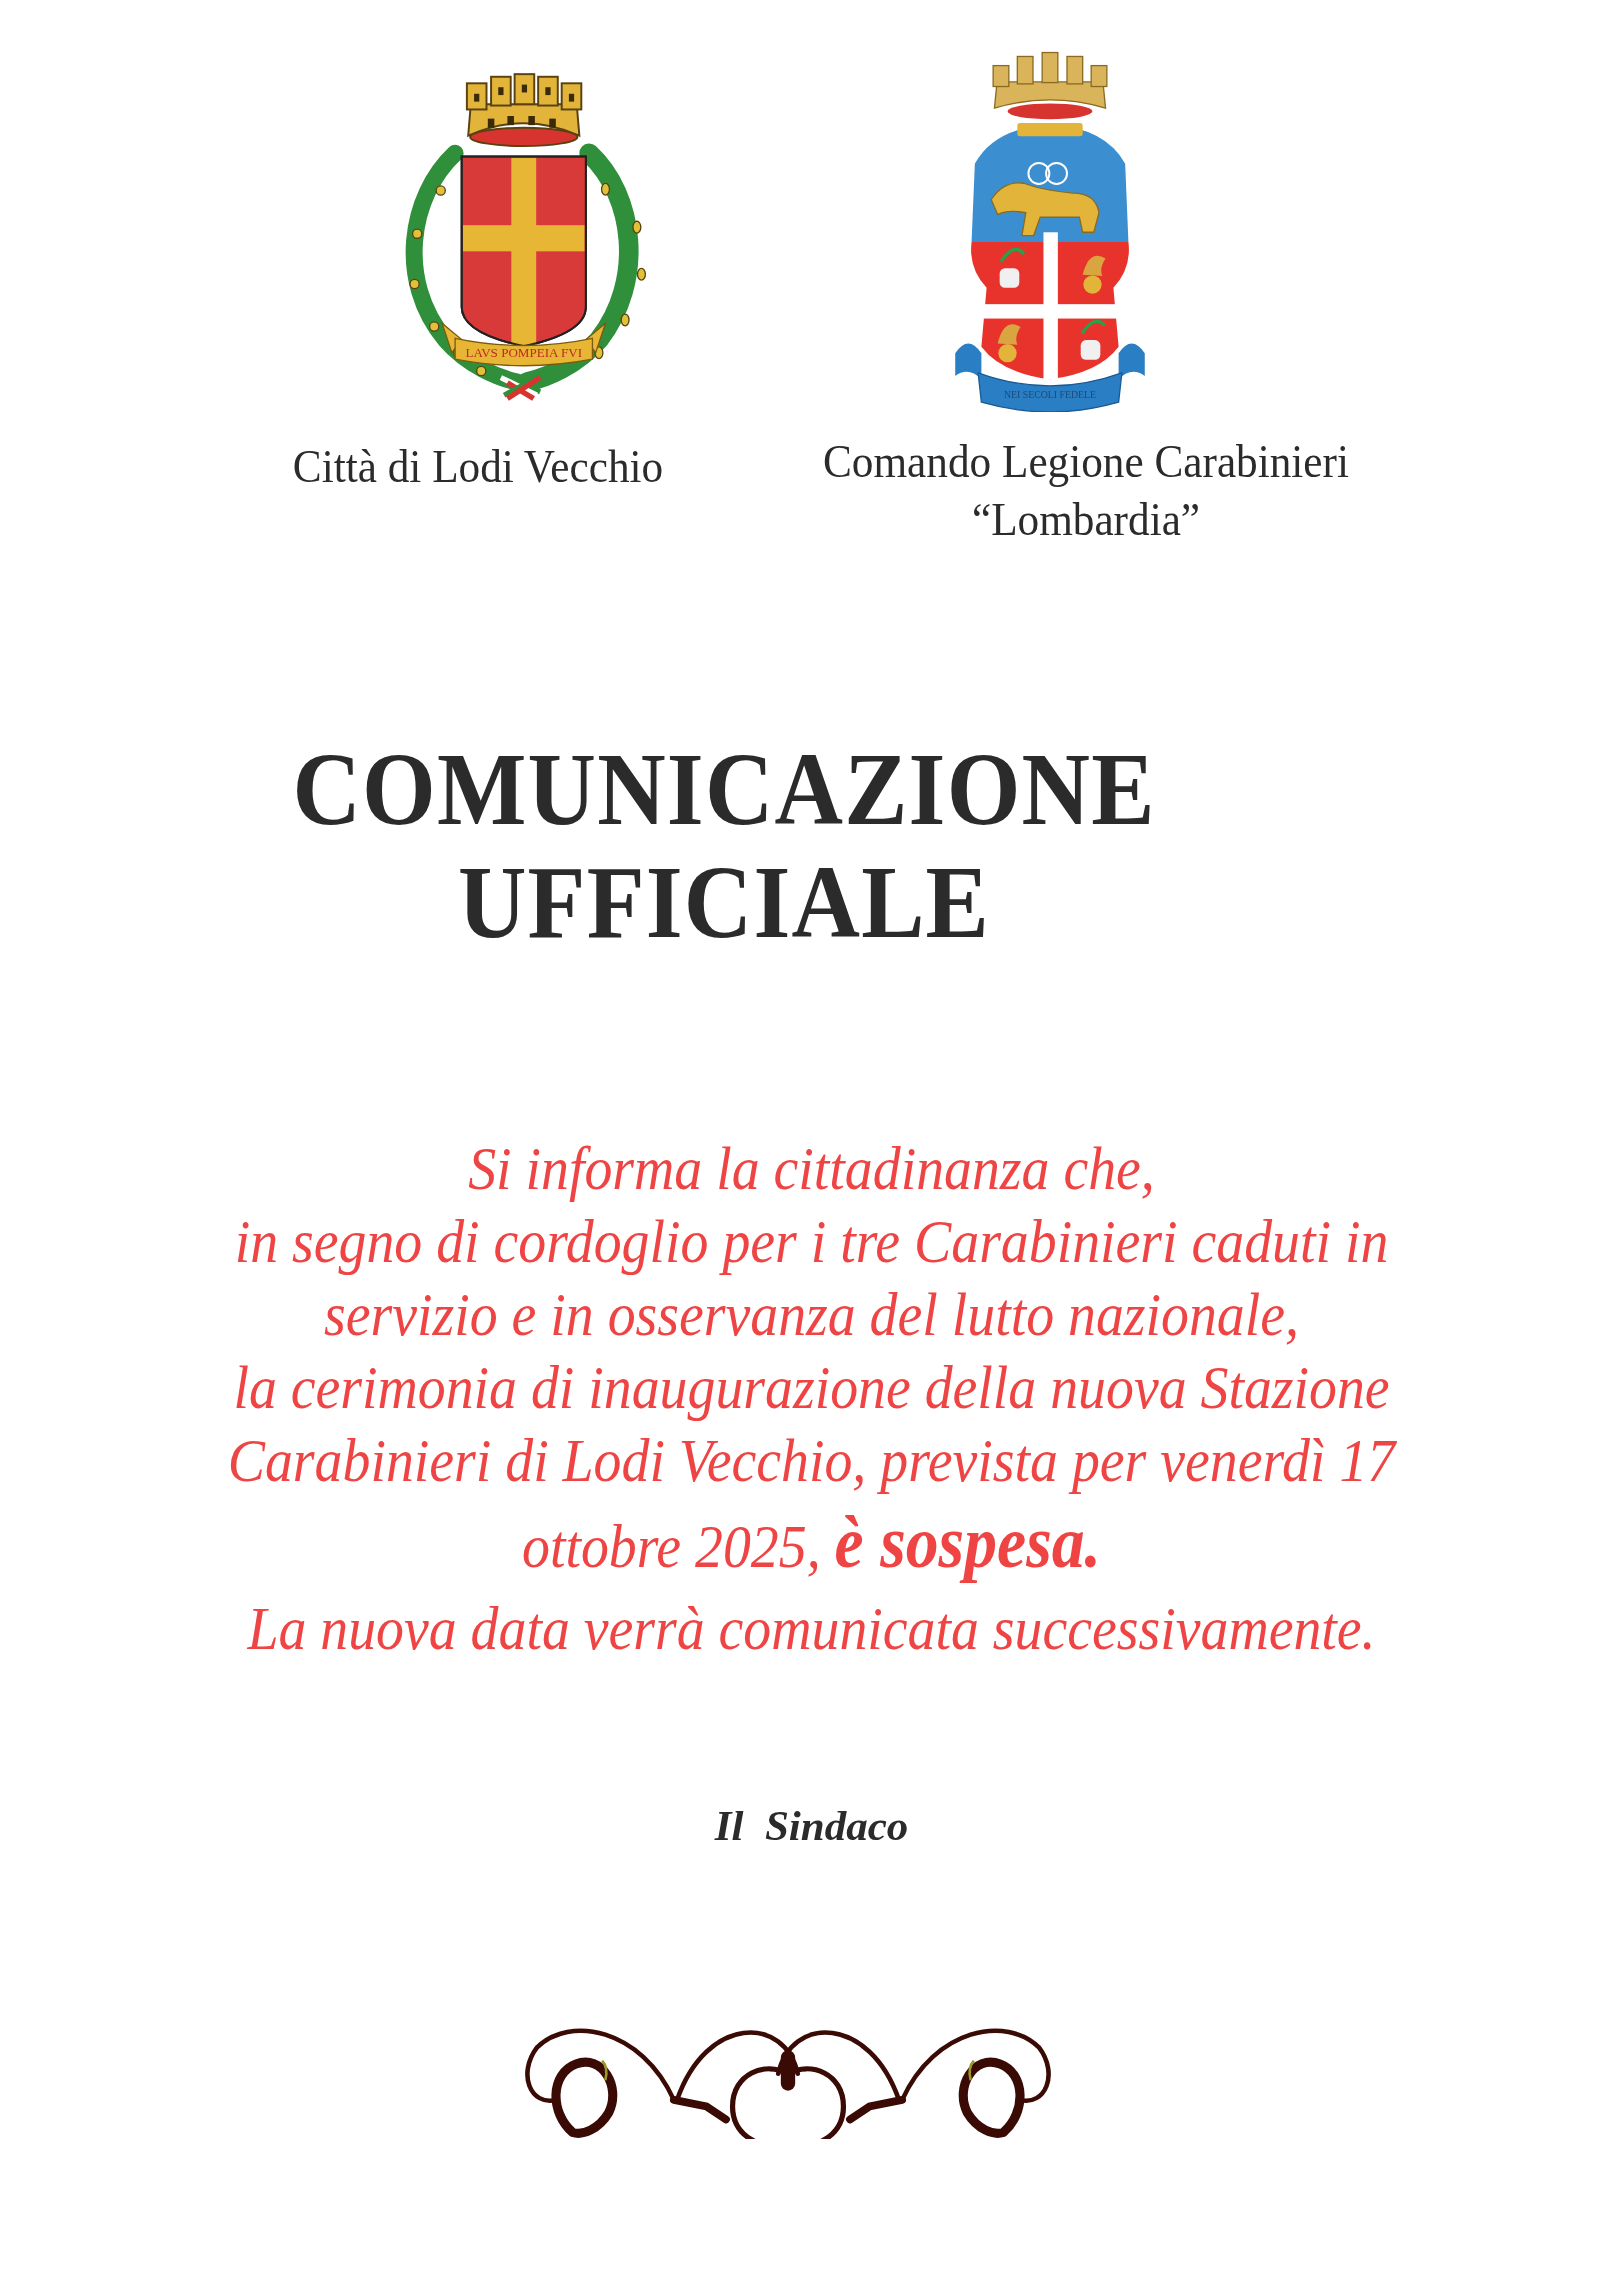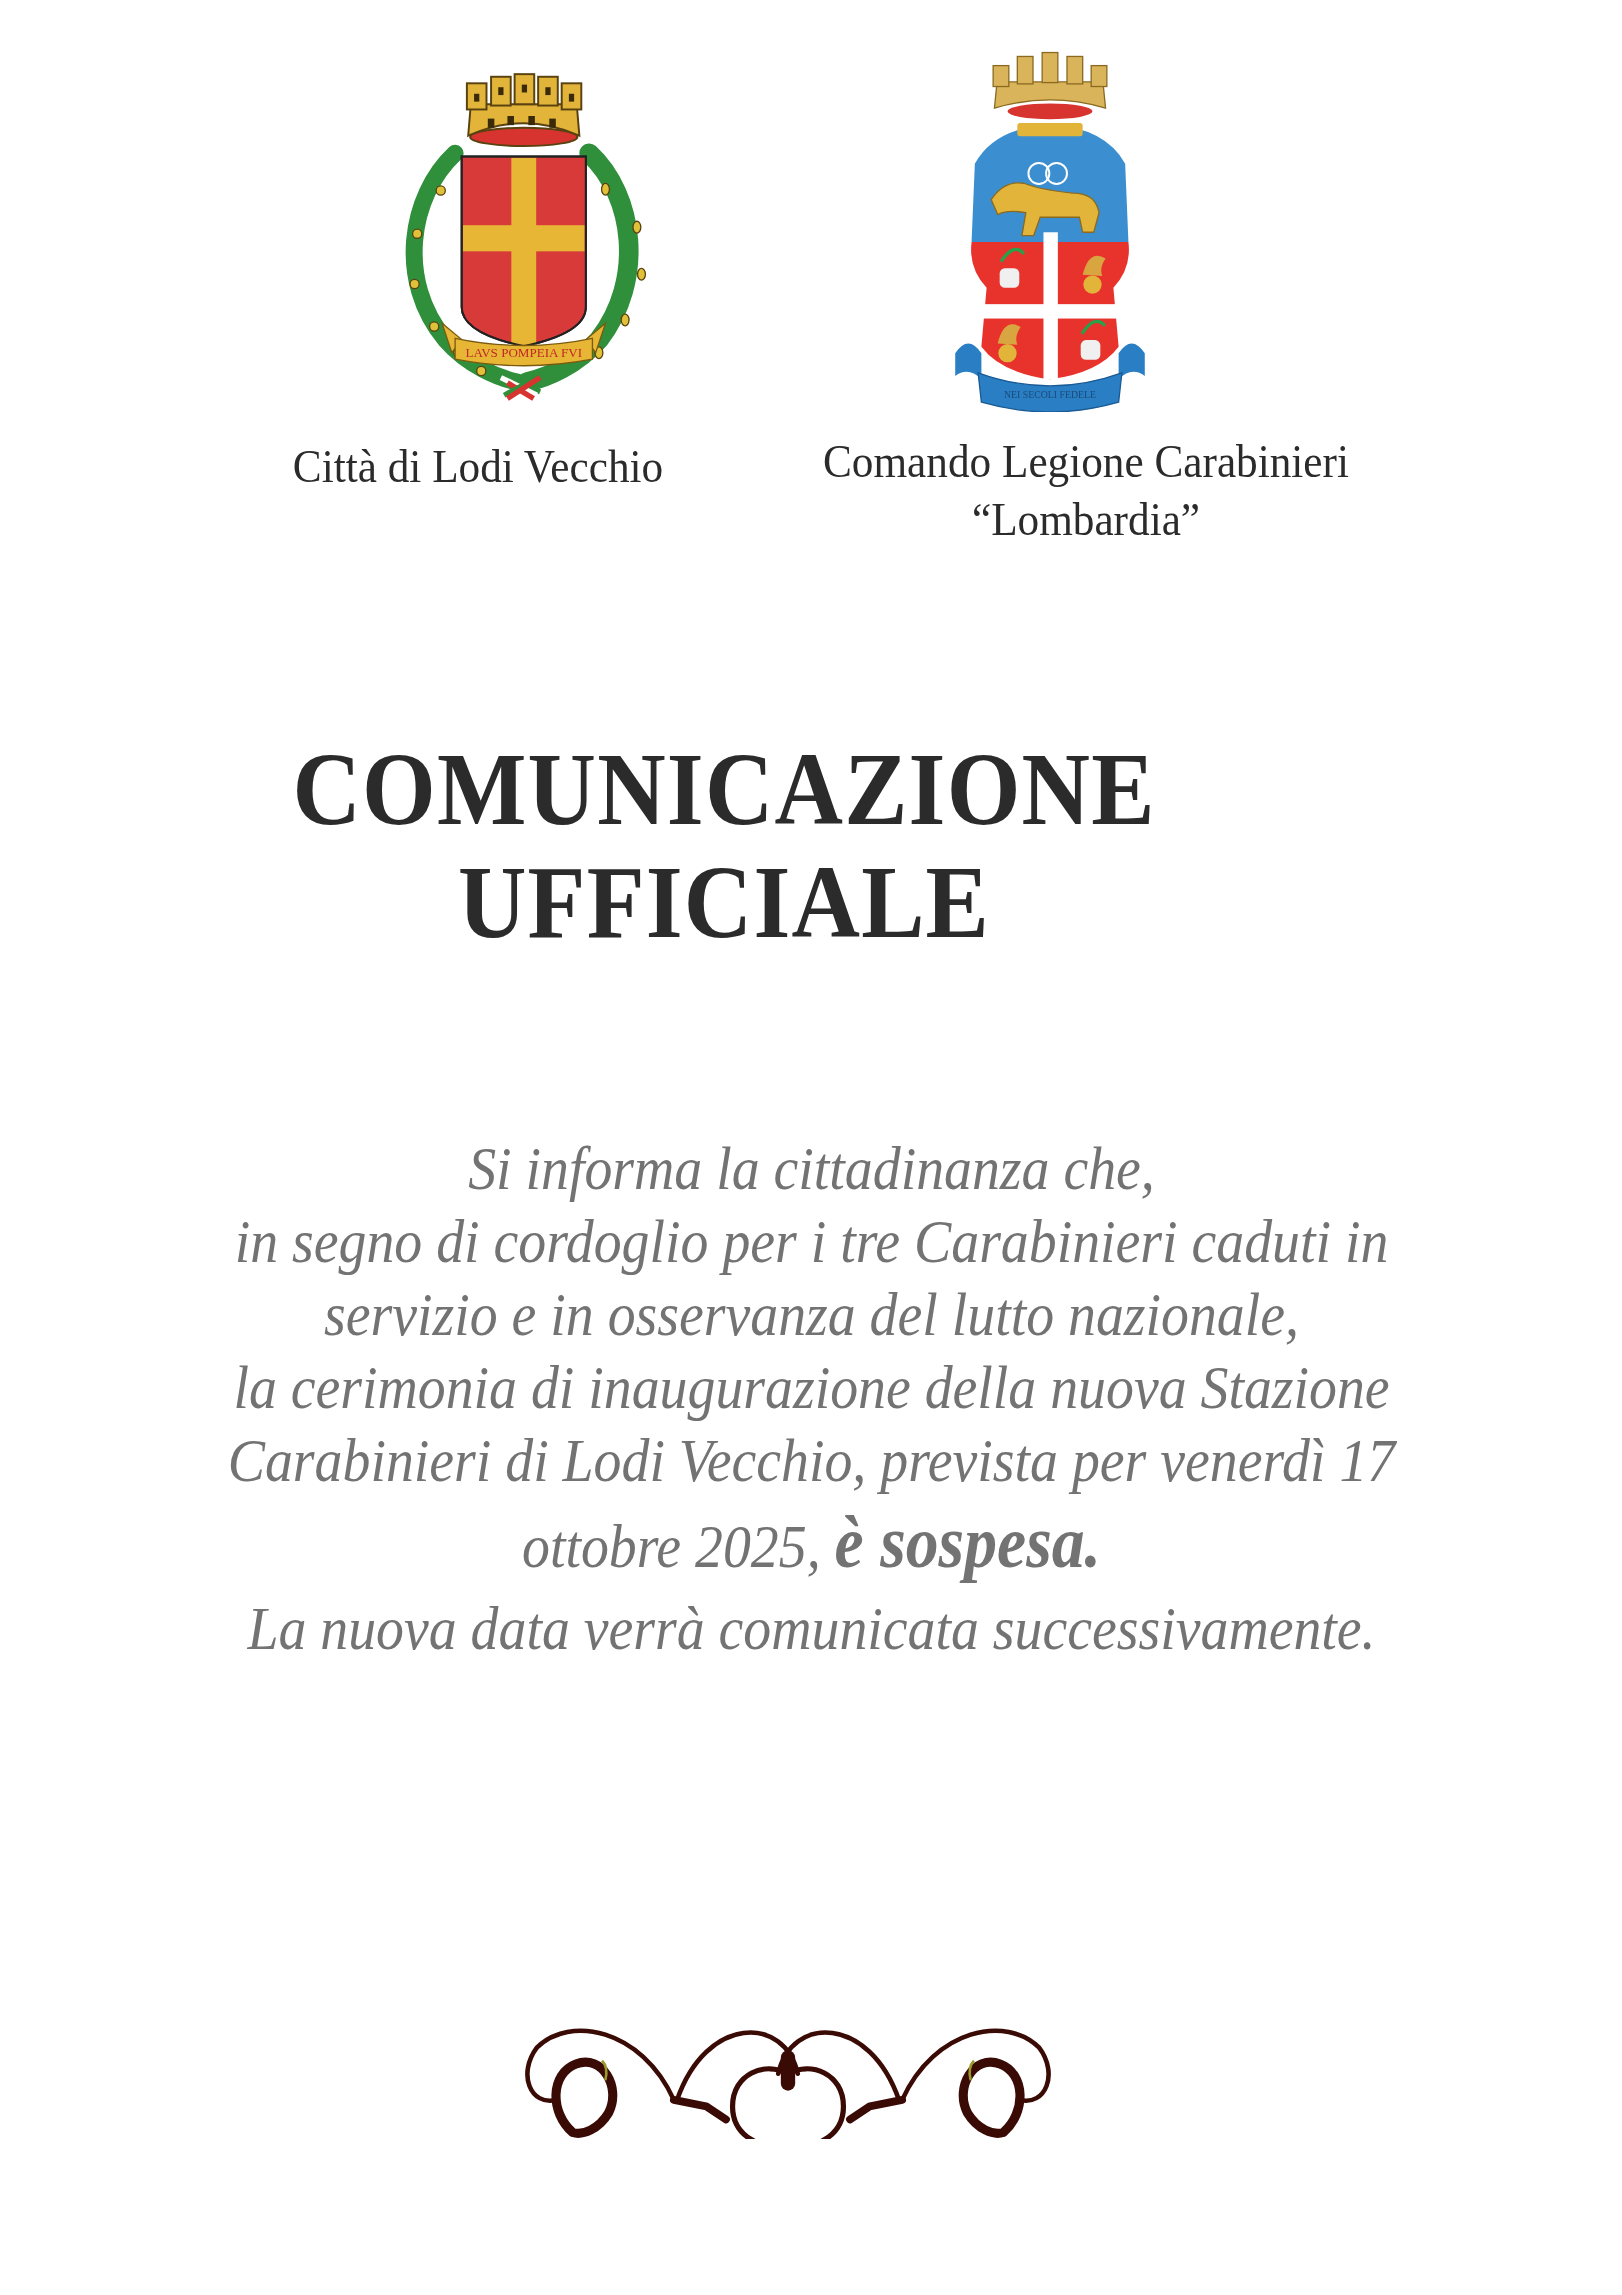--- a/index.html
+++ b/index.html
@@ -19,21 +19,21 @@
 
     .title {
       position: absolute; left: 0; width: 1448px; top: 733px; text-align: center;
       font-weight: bold; font-size: 103px; line-height: 113px; color: #2b2b2b;
       letter-spacing: 1.3px;
     }
     .title span { display: block; transform: scaleX(0.92); }
 
     .body-text {
       position: absolute; left: 98px; width: 1427px; top: 1132px; text-align: center;
-      font-style: italic; font-size: 62px; line-height: 73px; color: #737373;
+      font-style: italic; font-size: 62px; line-height: 73px; color: #ef4444;
     }
     .body-text .line { display: block; white-space: nowrap; transform: scaleX(0.90); }
     .body-text .line.l6 { line-height: 92px; }
     .body-text .emph { font-weight: bold; font-size: 73px; }
 
     .signature {
       position: absolute; left: 0; width: 1623px; top: 1799px; text-align: center;
       font-style: italic; font-weight: bold; font-size: 43px; line-height: 54px; color: #2b2b2b;
     }
     .signature span { display: block; white-space: pre; }
@@ -177,20 +177,21 @@
   <span class="line">Si informa la cittadinanza che,</span>
   <span class="line">in segno di cordoglio per i tre Carabinieri caduti in</span>
   <span class="line">servizio e in osservanza del lutto nazionale,</span>
   <span class="line">la cerimonia di inaugurazione della nuova Stazione</span>
   <span class="line">Carabinieri di Lodi Vecchio, prevista per venerdì 17</span>
   <span class="line l6"><span>ottobre 2025, </span><span class="emph">è sospesa.</span></span>
   <span class="line">La nuova data verrà comunicata successivamente.</span>
 </div>
 
 <div class="signature">
+  <span>Il  Sindaco</span>
 </div>
 
 <svg id="ornament" viewBox="0 0 850 210">
   <g fill="none" stroke="#3a0a05" stroke-linecap="round">
 
     <path d="M250 150 C200 40 90 20 40 70 C10 110 30 160 70 150" stroke-width="7"></path>
     <path d="M95 200 C60 170 60 110 100 95 C140 80 170 130 150 170 C135 195 110 205 95 200" stroke-width="14"></path>
 
     <path d="M600 150 C650 40 760 20 810 70 C840 110 820 160 780 150" stroke-width="7"></path>
     <path d="M755 200 C790 170 790 110 750 95 C710 80 680 130 700 170 C715 195 740 205 755 200" stroke-width="14"></path>

